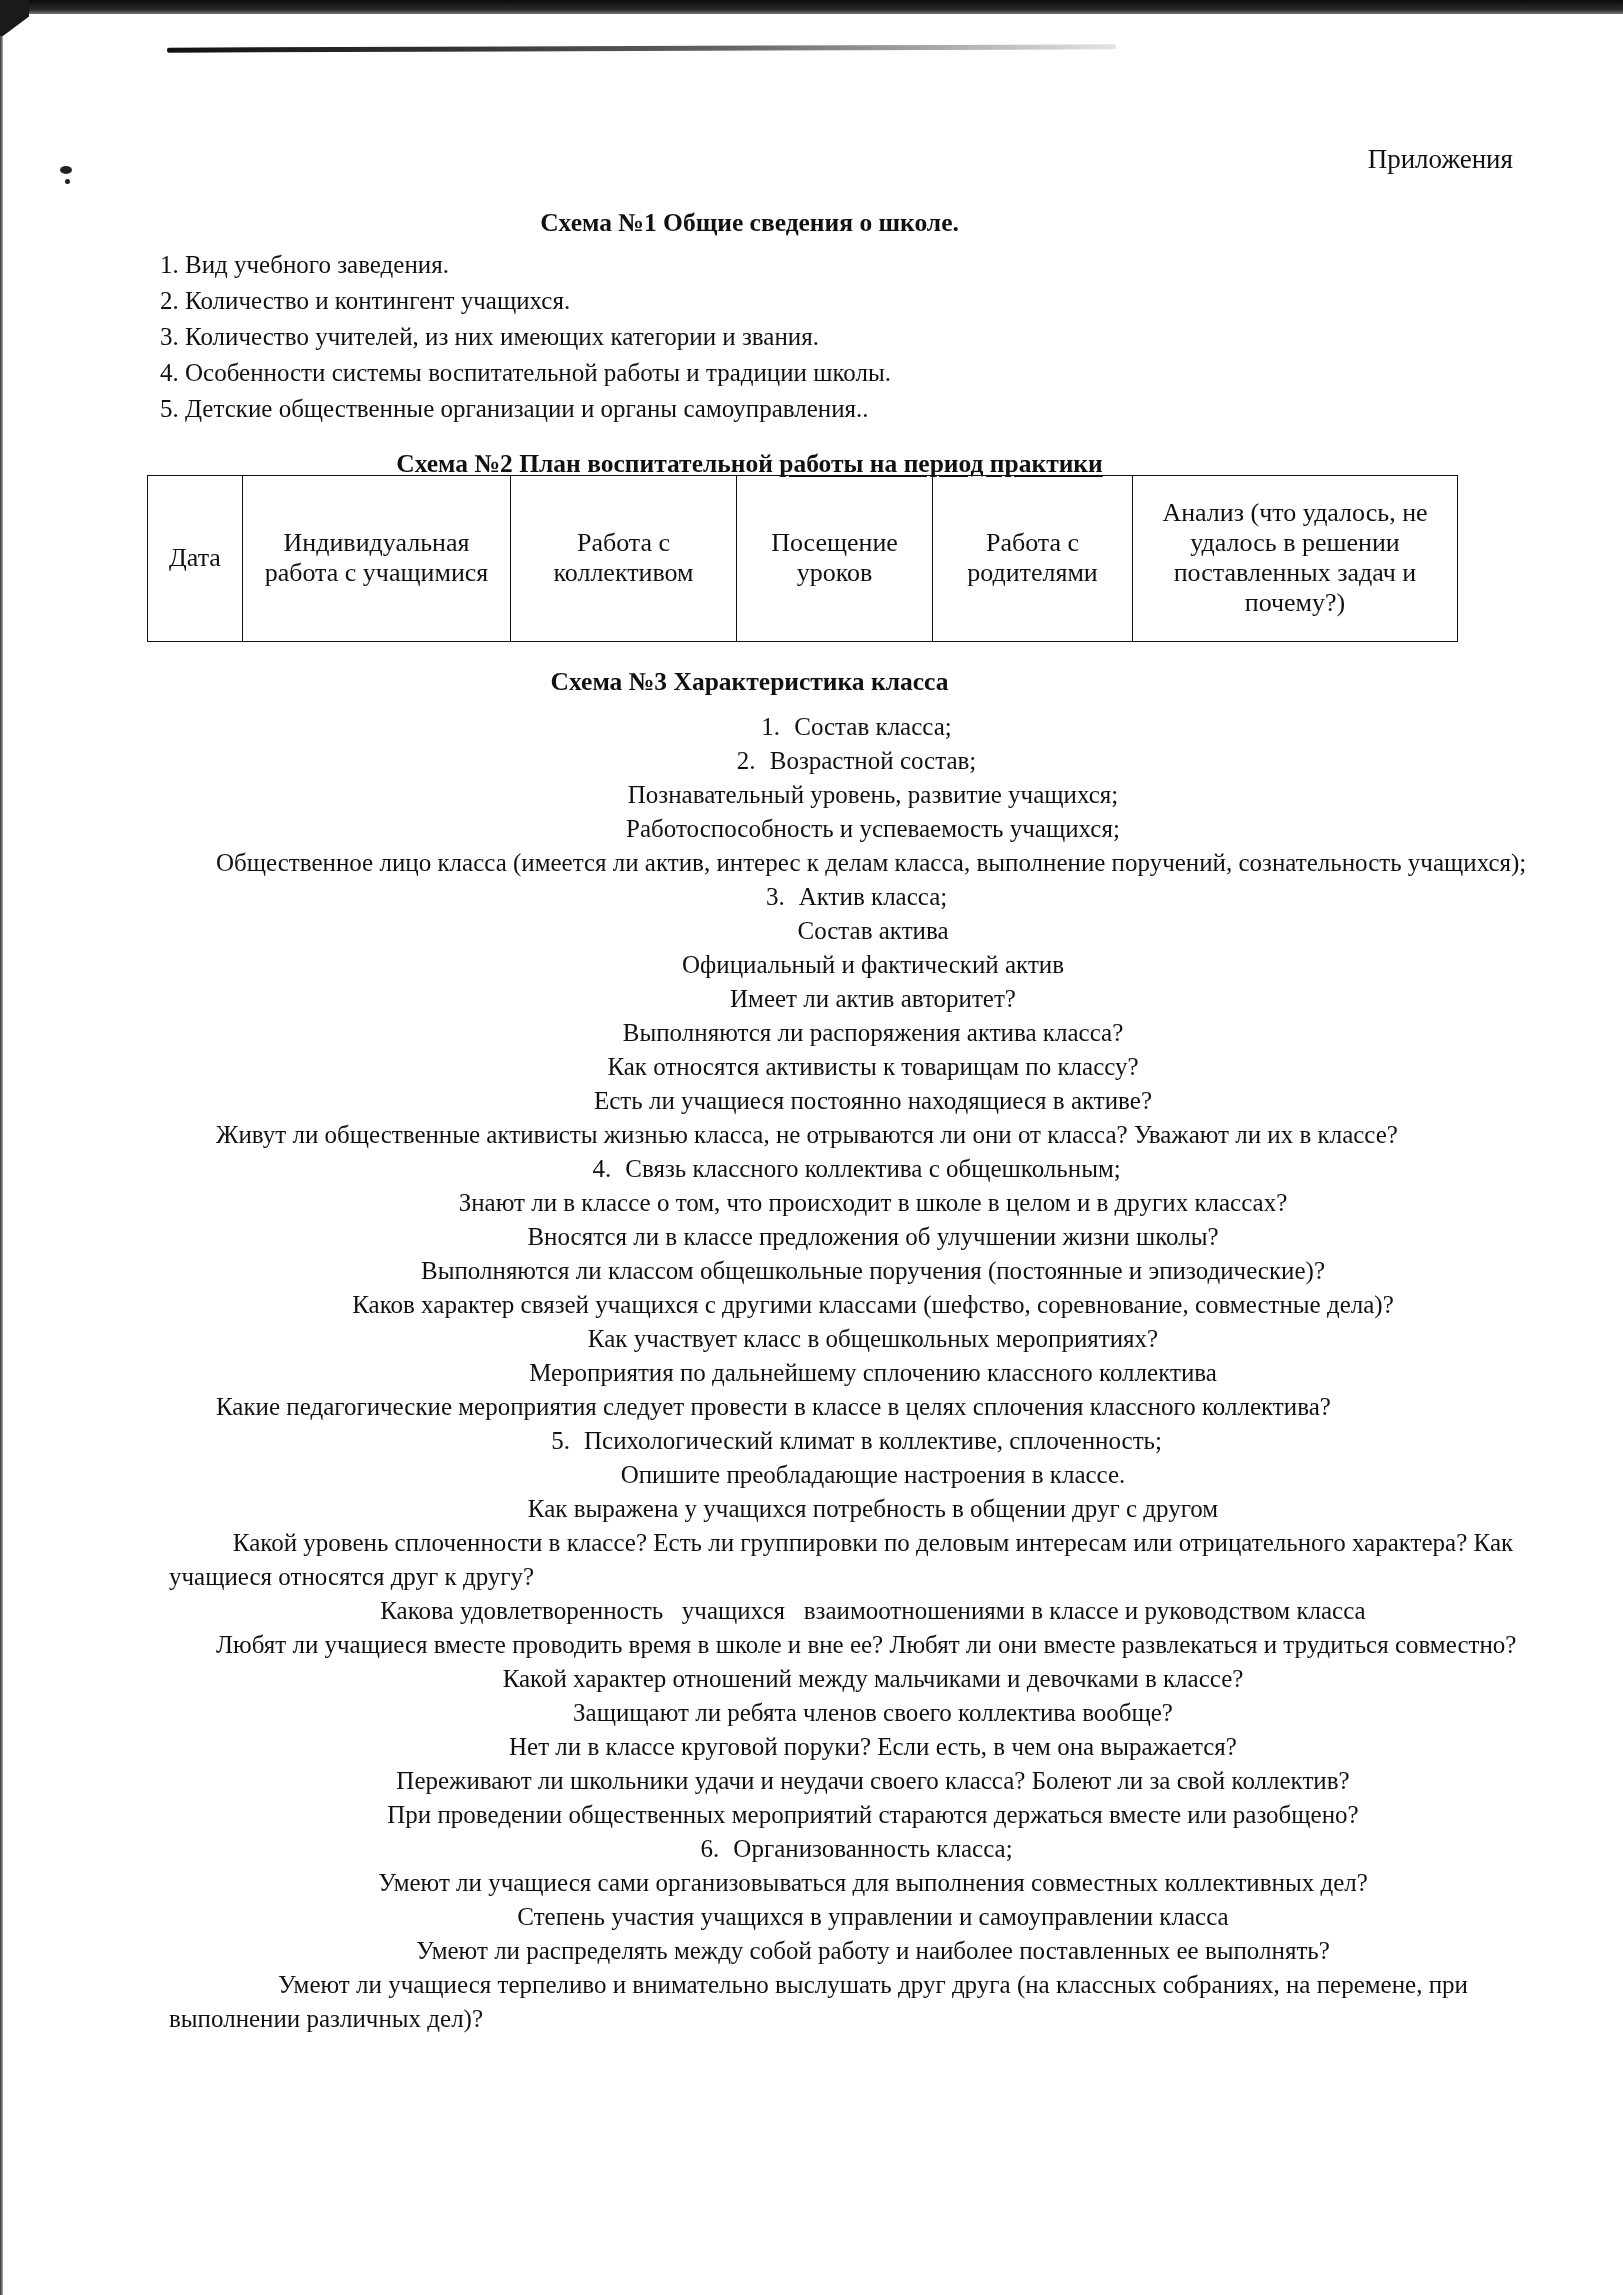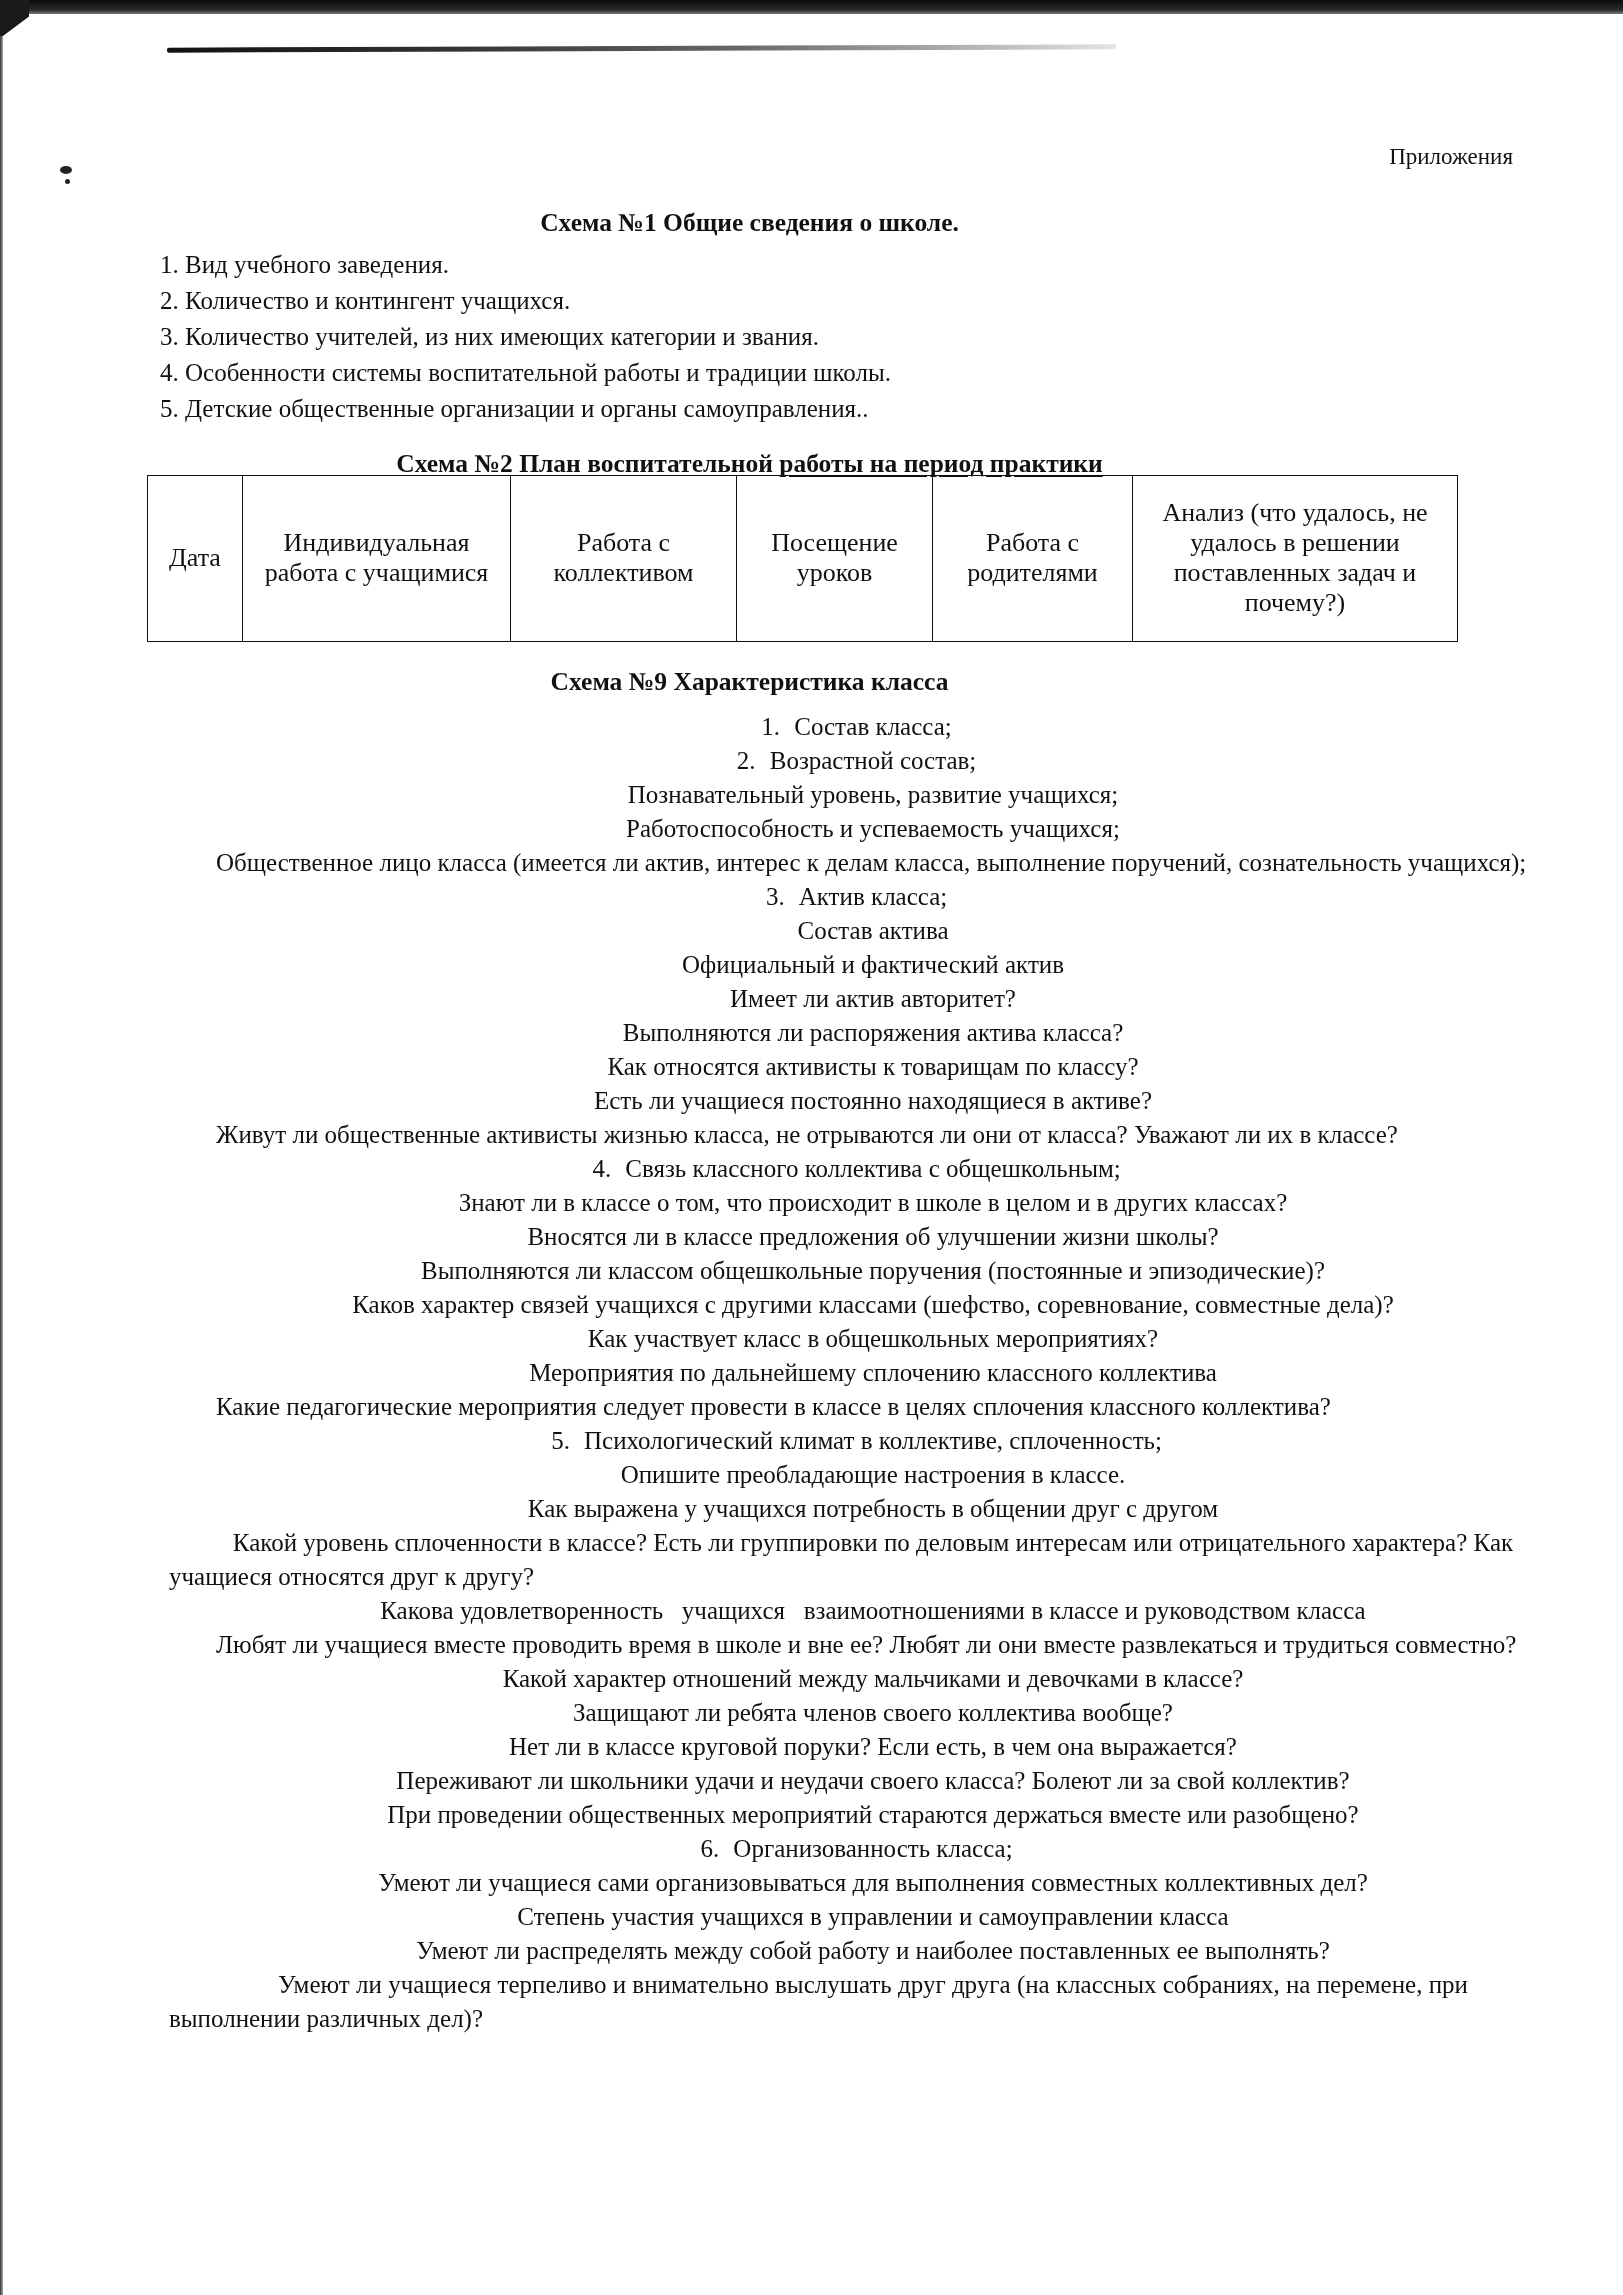--- a/index.html
+++ b/index.html
@@ -25,21 +25,21 @@
   .scan-stroke {
     position: absolute; left: 167px; top: 46px; width: 949px; height: 4.6px;
     background: linear-gradient(90deg, #111 0%, #333 30%, #666 60%, rgba(120,120,120,0.2) 100%);
     transform: rotate(-0.2deg);
     border-radius: 2px;
   }
   .scan-dot { position: absolute; background: #222; border-radius: 50%; }
 
   .page-header {
     position: absolute; right: 110px; top: 144px;
-    font-size: 23px;
+    font-size: 27px;
   }
   .heading {
     position: absolute; left: 0; width: 1499px; text-align: center;
     font-weight: bold; font-size: 25.5px;
   }
   .list1 {
     position: absolute; left: 160px; top: 247px; margin: 0; padding: 0;
     list-style: none; font-size: 25px; line-height: 36px;
   }
   .list1 li { margin: 0; }
@@ -100,21 +100,21 @@
     <th>Дата</th>
     <th>Индивидуальная работа с учащимися</th>
     <th>Работа с коллективом</th>
     <th>Посещение уроков</th>
     <th>Работа с родителями</th>
     <th>Анализ (что удалось, не удалось в решении поставленных задач и почему?)</th>
   </tr>
 </tbody>
   </table>
 
-<div class="heading" style="top:667px;">Схема №9 Характеристика класса</div>
+<div class="heading" style="top:667px;">Схема №3 Характеристика класса</div>
 <div class="section3">
   <p><span class="num">1.</span><span>Состав класса;</span></p>
 
   <p><span class="num">2.</span><span>Возрастной состав;</span></p>
   <p class="indent">Познавательный уровень, развитие учащихся;</p>
   <p class="indent">Работоспособность и успеваемость учащихся;</p>
   <p class="indent justify">Общественное лицо класса (имеется ли актив, интерес к делам класса, выполнение поручений, сознательность учащихся);</p>
 
   <p><span class="num">3.</span><span>Актив класса;</span></p>
   <p class="indent">Состав актива</p>

